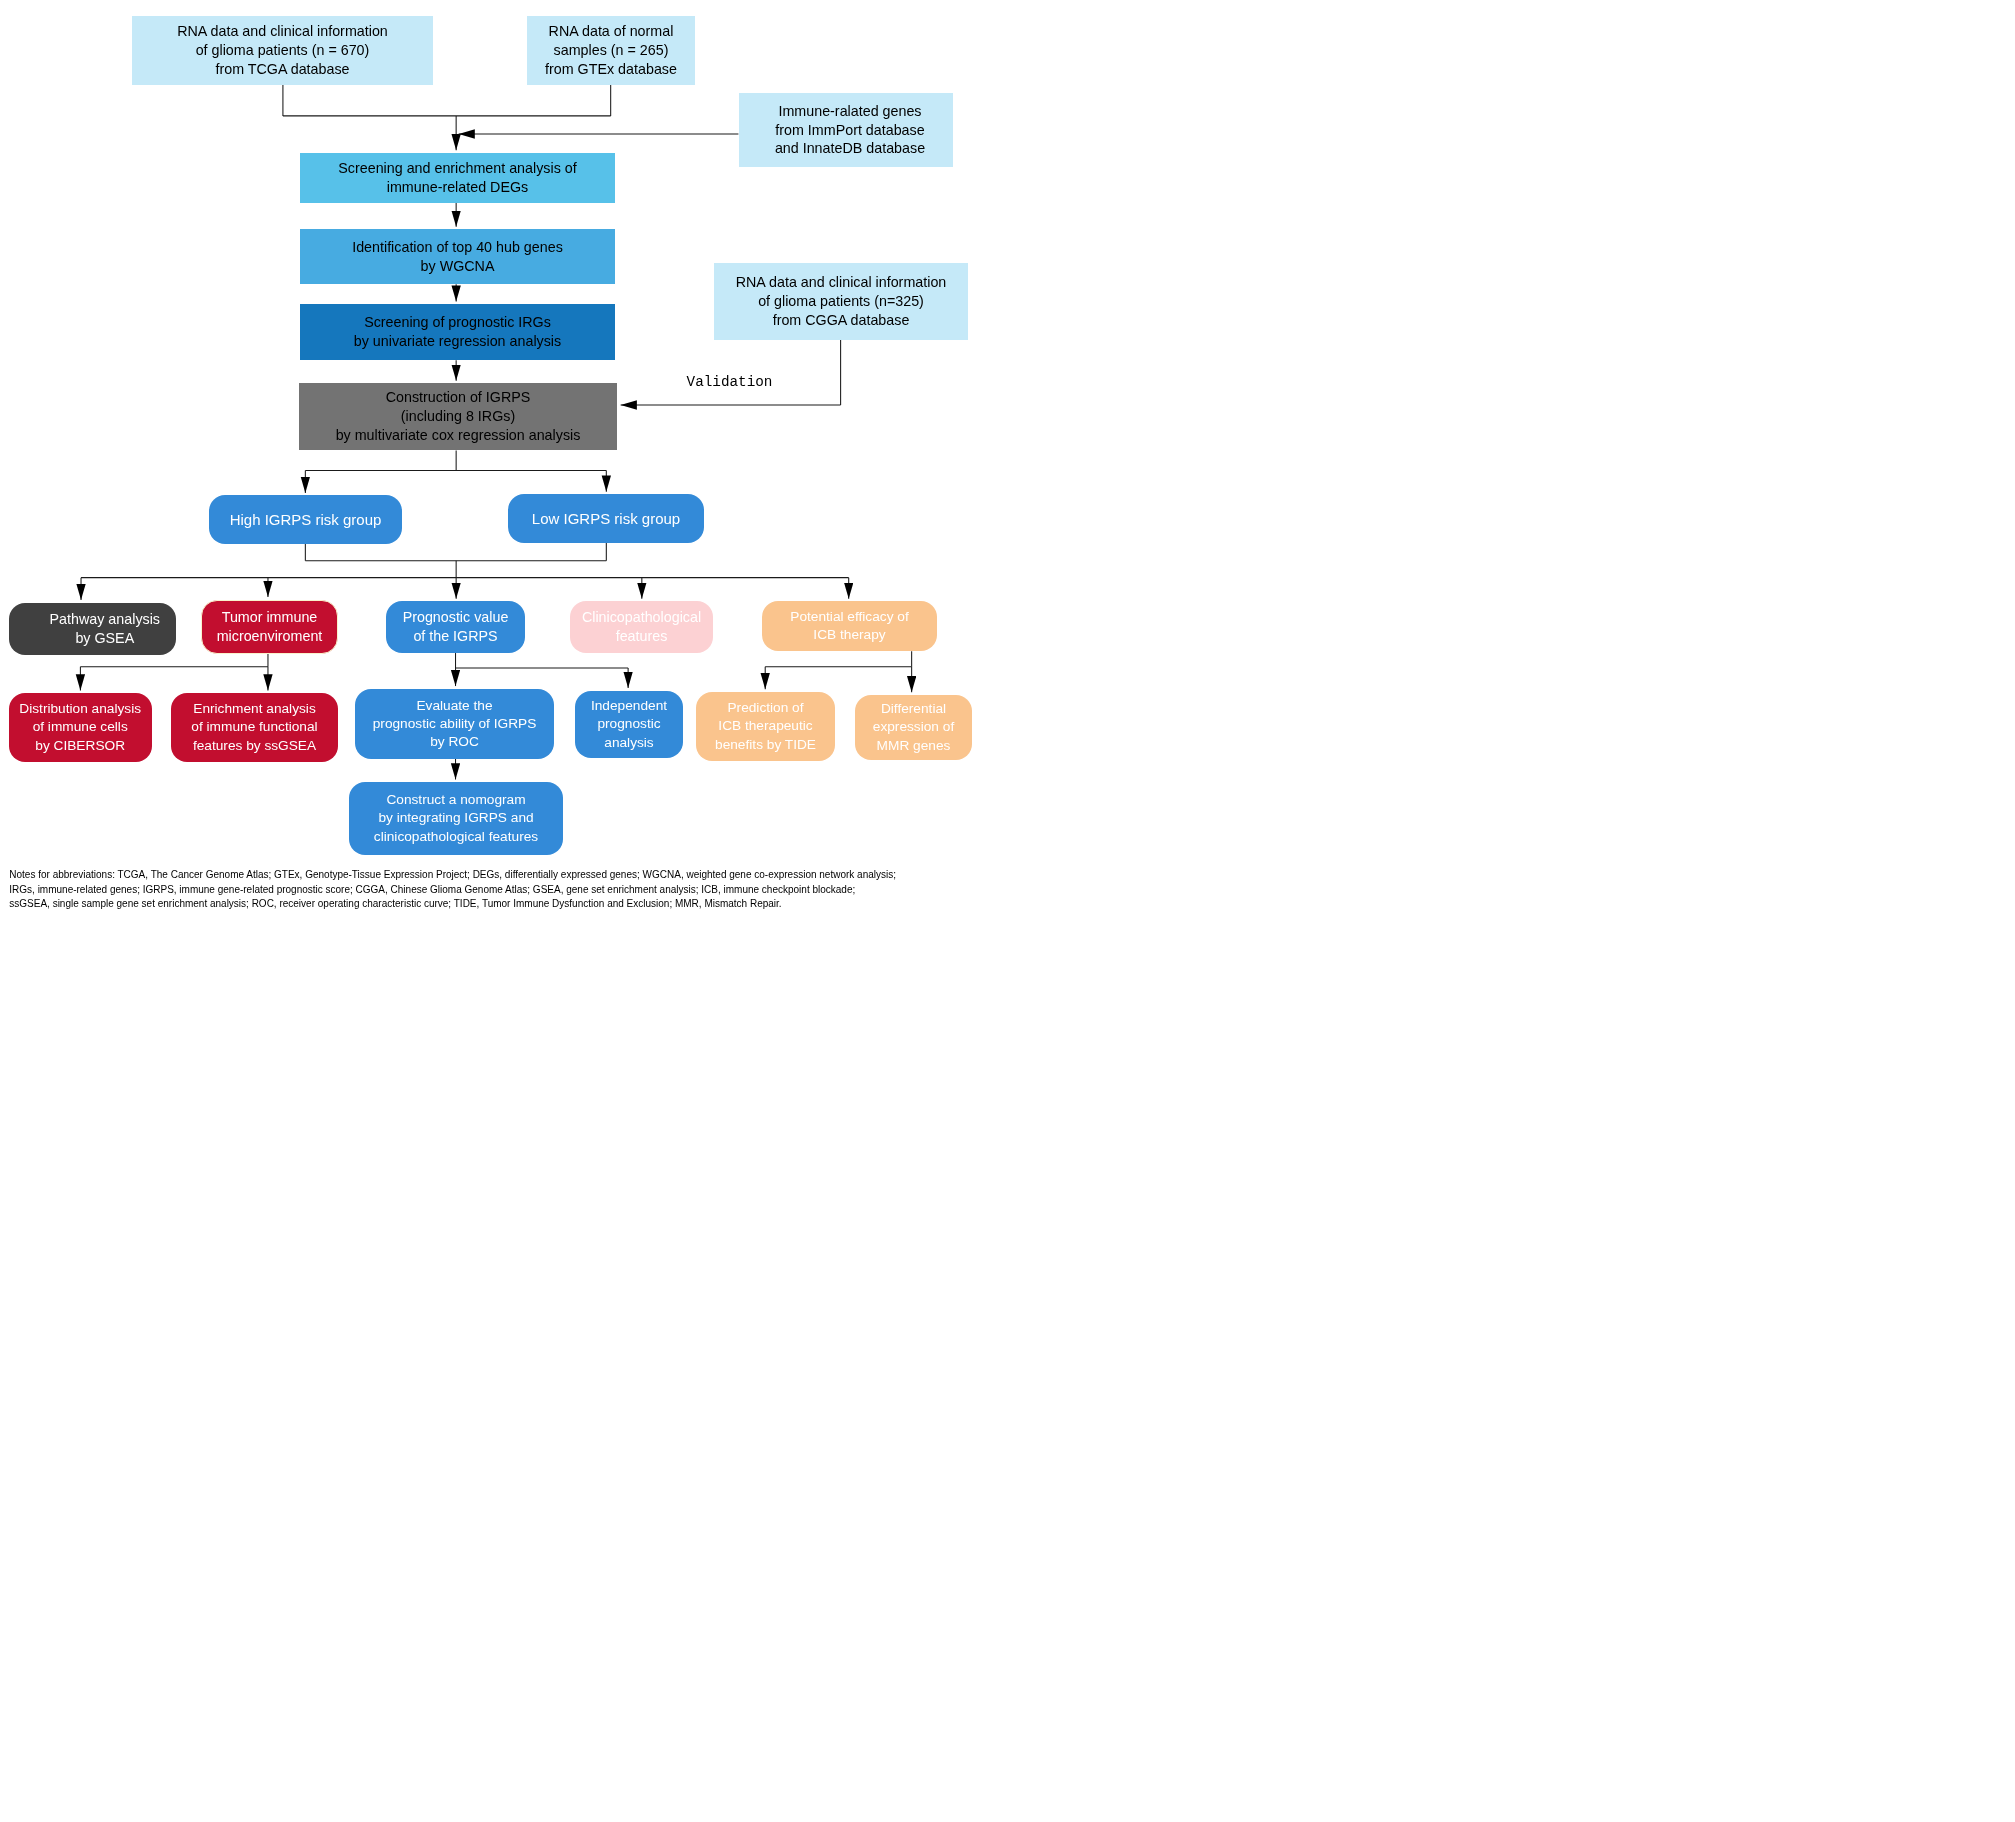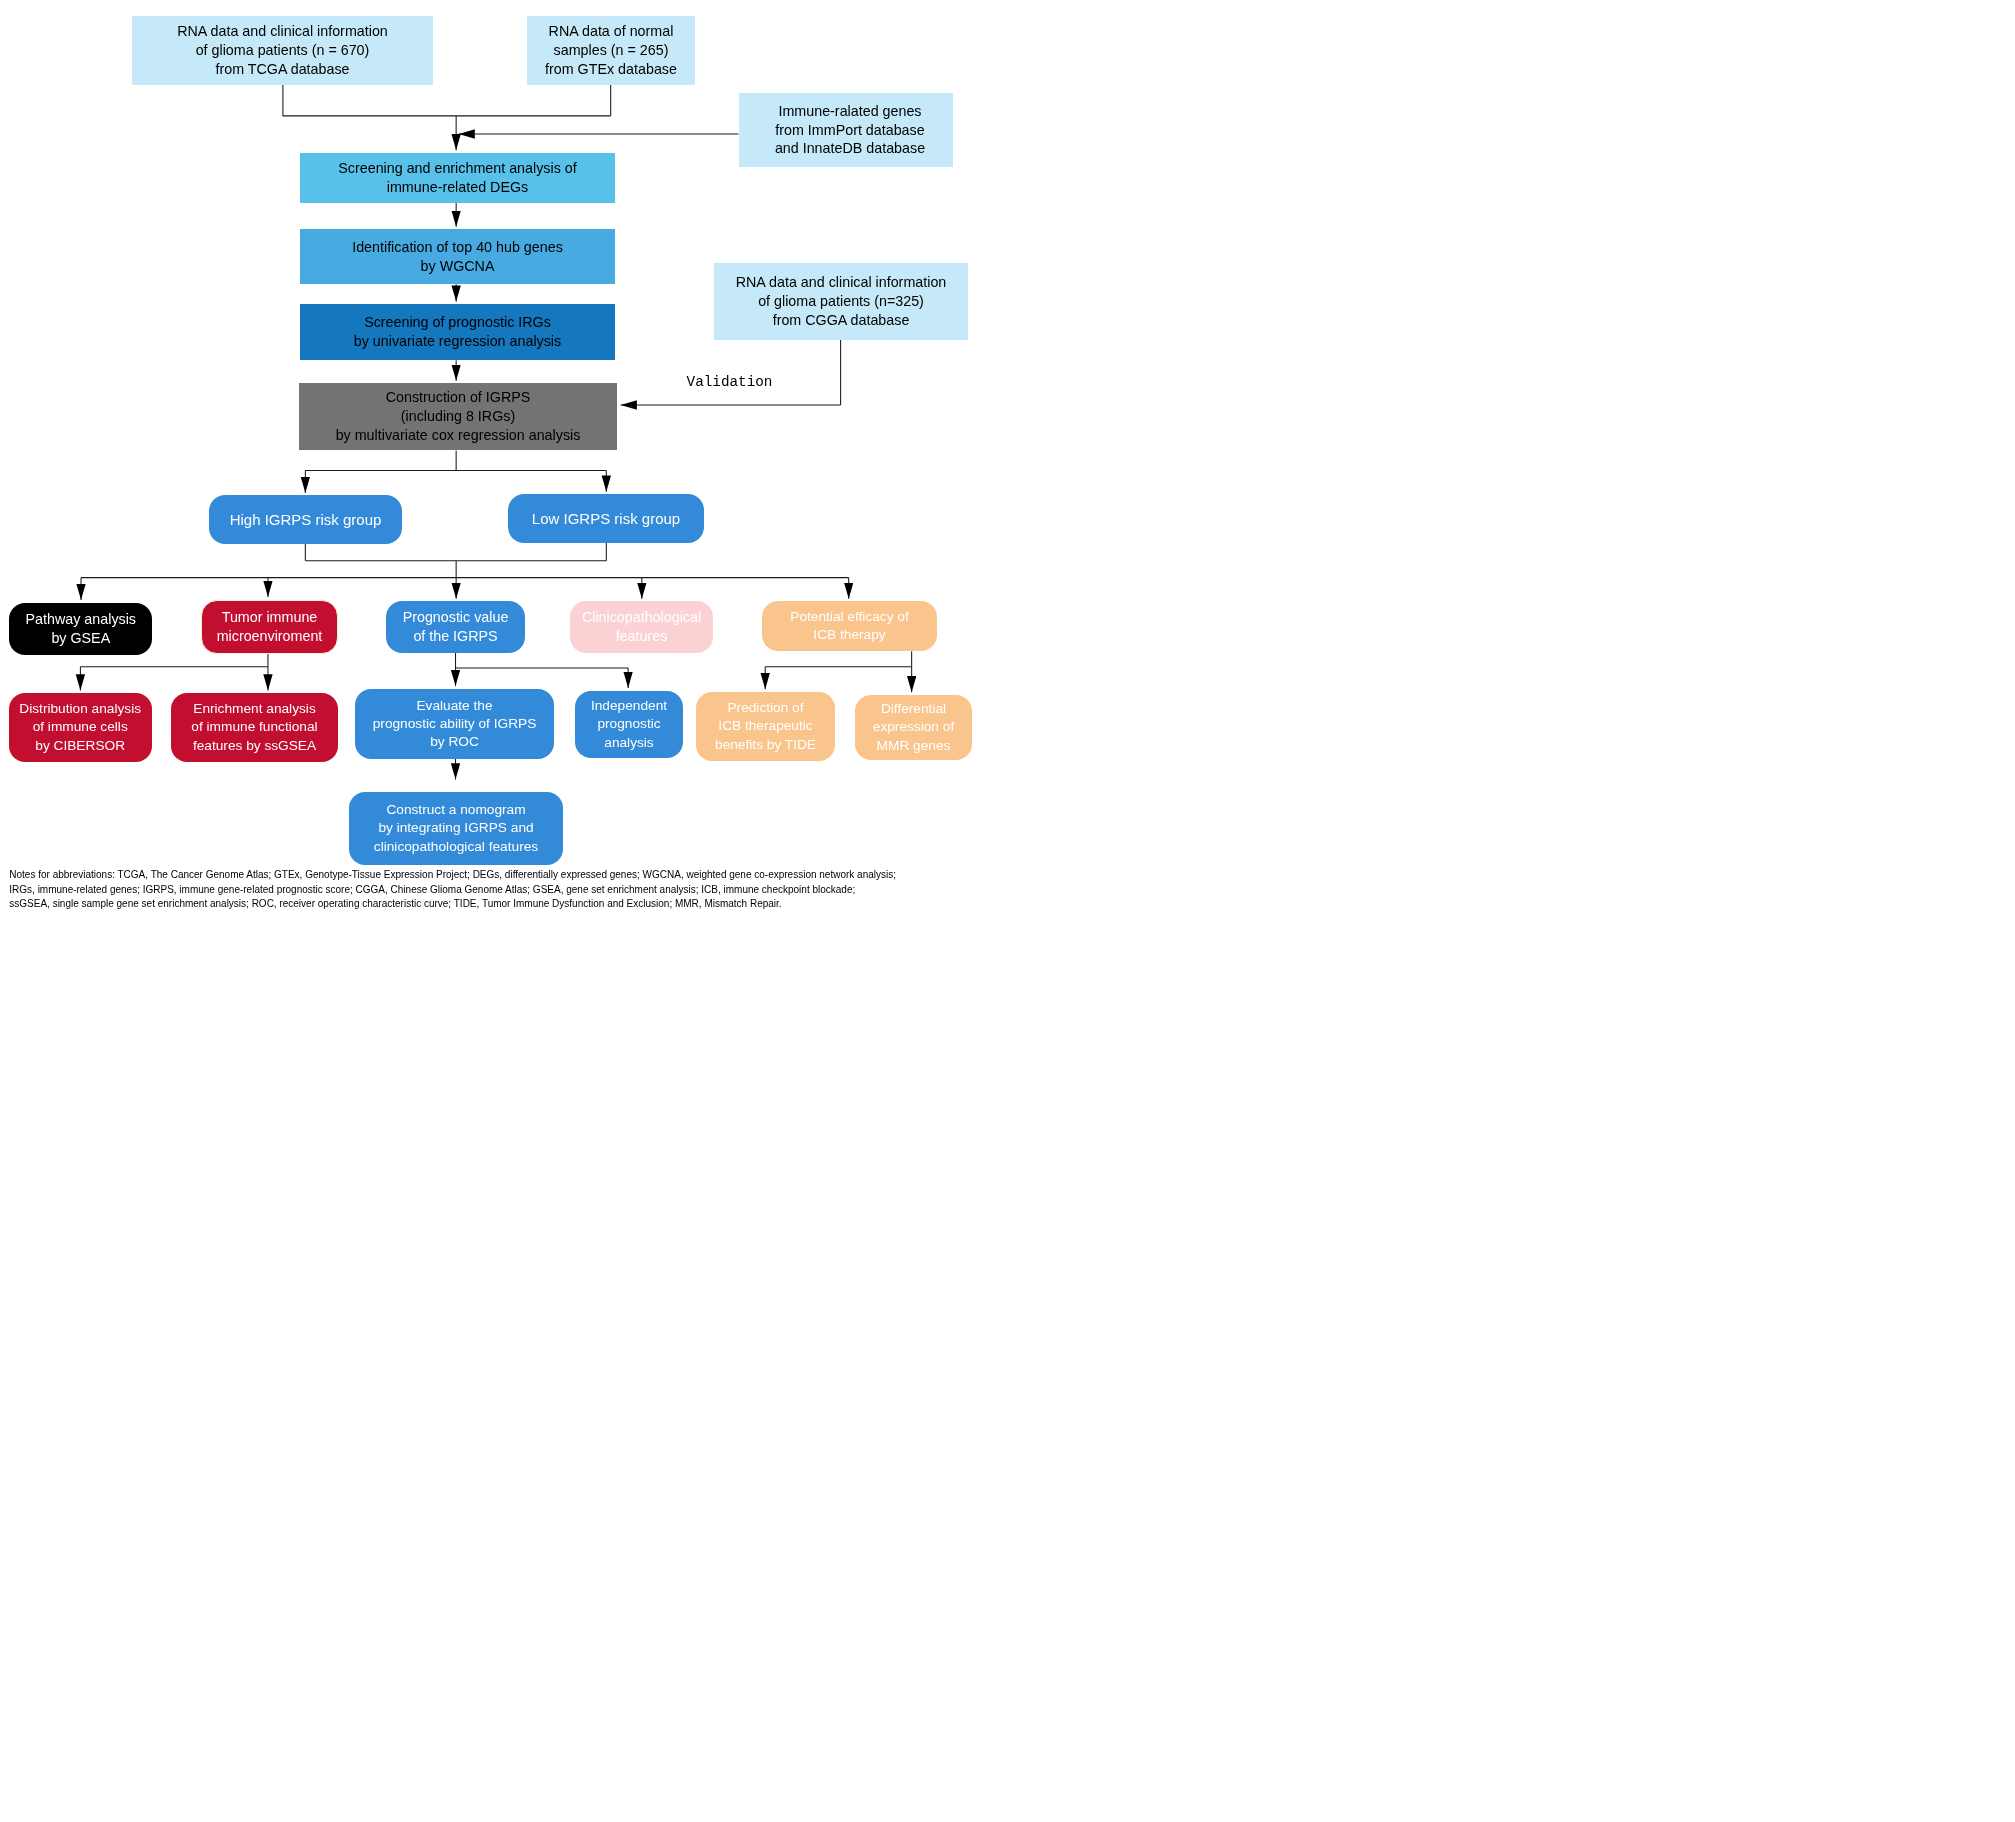--- a/index.html
+++ b/index.html
@@ -20,21 +20,21 @@
   }
   .white-text{color:#ffffff;border-radius:16px;}
   .small{font-size:13.7px;}
   
   .light-blue{background:#c5e9f8;}
   .sky-blue{background:#57c1e9;}
   .medium-blue{background:#47abe1;}
   .dark-blue{background:#1577bd;}
   .bright-blue{background:#737373;justify-content:center;}
   .primary-blue{background:#338ad8;}
-  .purple{background:#000000;}
+  .purple{background:#404040;padding-left:24px;}
   .red{background:#c20e2f;}
   .pink{background:#fcd1d3;}
   .orange{background:#fac48d;}
   
   .b-tcga{left:132px;top:15.6px;width:301px;height:69px;}
   .b-gtex{left:527px;top:15.6px;width:168px;height:69px;}
   .b-immune{left:739px;top:93px;width:206px;height:74px;padding-left:8px;}
   .b-screening{left:300px;top:153px;width:315px;height:50px;}
   .b-wgcna{left:300px;top:229px;width:315px;height:55px;}
   .b-irgs{left:300px;top:304px;width:315px;height:56px;}
@@ -46,21 +46,21 @@
   .b-tumor{left:201px;top:600px;width:135px;height:52px;border:1.9px solid #f9f2cc;}
   .b-prognostic{left:386px;top:601px;width:139px;height:52px;}
   .b-clinico{left:570px;top:601px;width:143px;height:52px;}
   .b-potential{left:762px;top:601px;width:175px;height:50px;font-size:13.7px;}
   .b-distribution{left:8.7px;top:693px;width:143px;height:69px;}
   .b-enrichment{left:171px;top:693px;width:167px;height:69px;}
   .b-evaluate{left:355px;top:689px;width:199px;height:70px;justify-content:center;}
   .b-independent{left:575px;top:691px;width:108px;height:67px;}
   .b-prediction{left:696px;top:692px;width:139px;height:69px;}
   .b-differential{left:855px;top:695px;width:117px;height:65px;}
-  .b-nomogram{left:349px;top:782px;width:214px;height:73px;margin-top:10px;}
+  .b-nomogram{left:349px;top:782px;width:214px;height:73px;}
   .validation-label{
     position:absolute;left:661px;top:374px;width:137px;
     text-align:center;font-size:14.3px;color:#000;font-family:Liberation Mono, monospace;
   }
   #notes{
     position:absolute;left:9.3px;top:868px;width:991px;
     font-size:10px;line-height:1.45;color:#000;text-align:left;
   }
 </style>
 </head>

